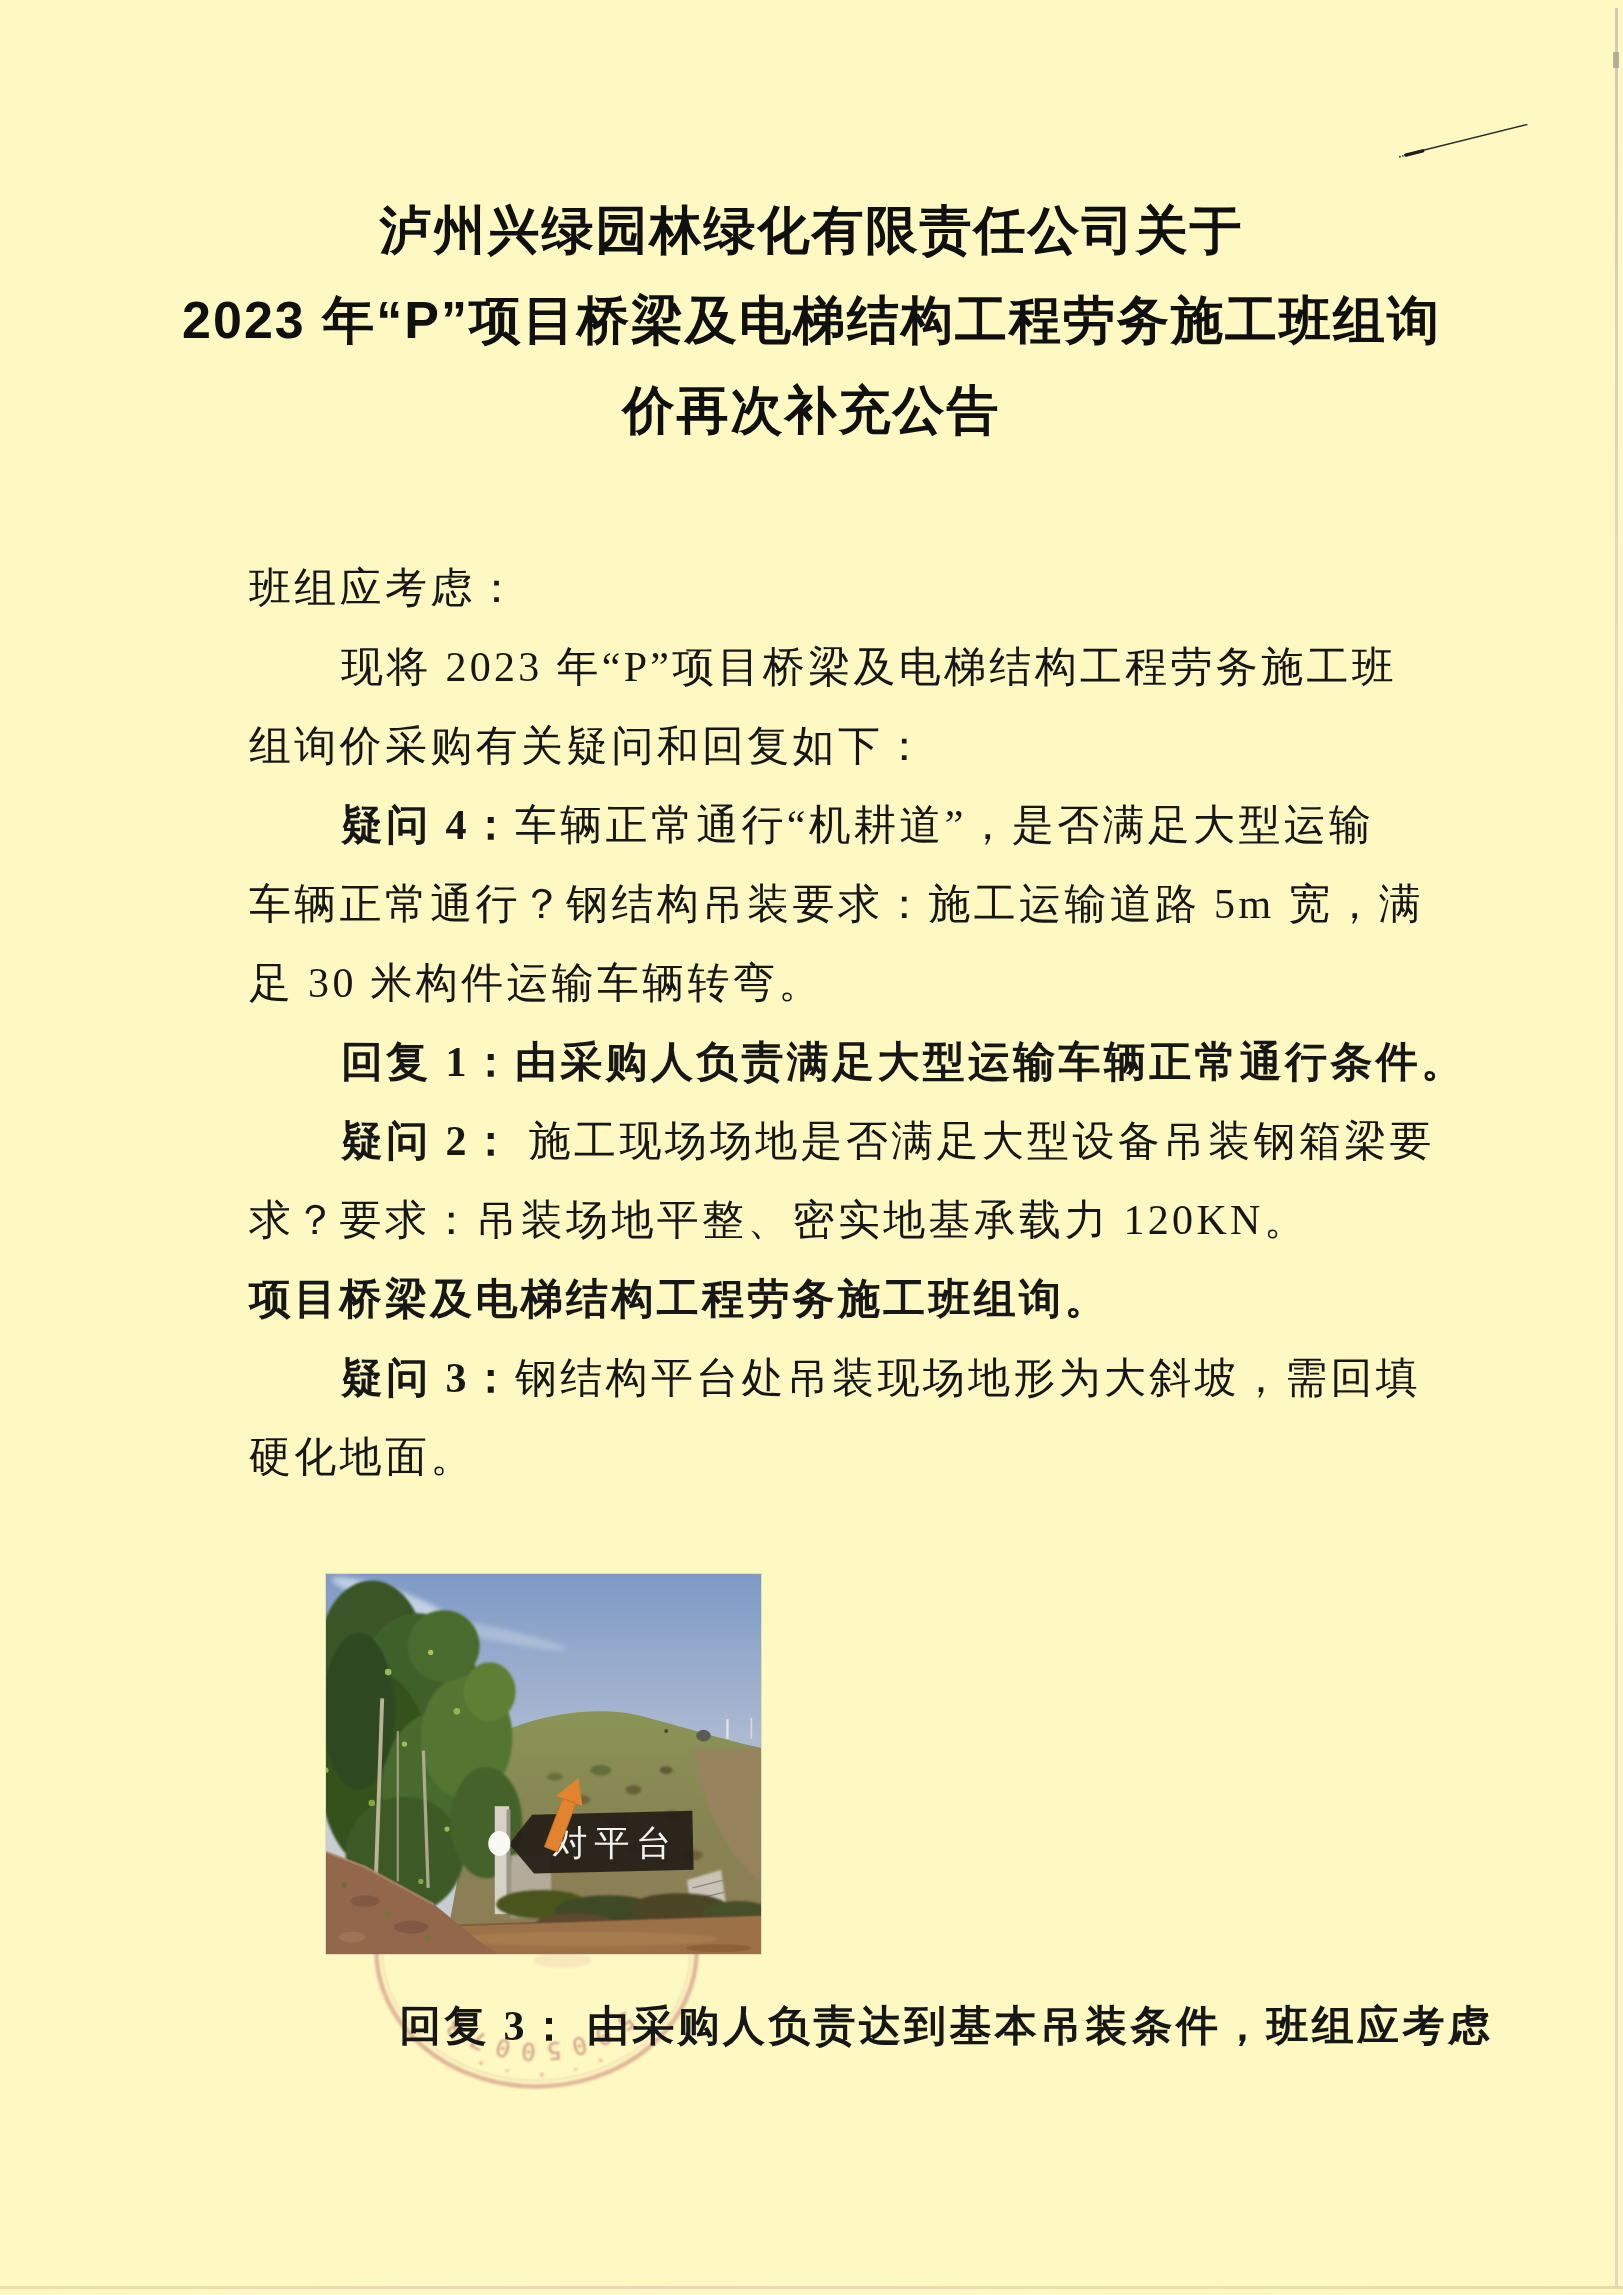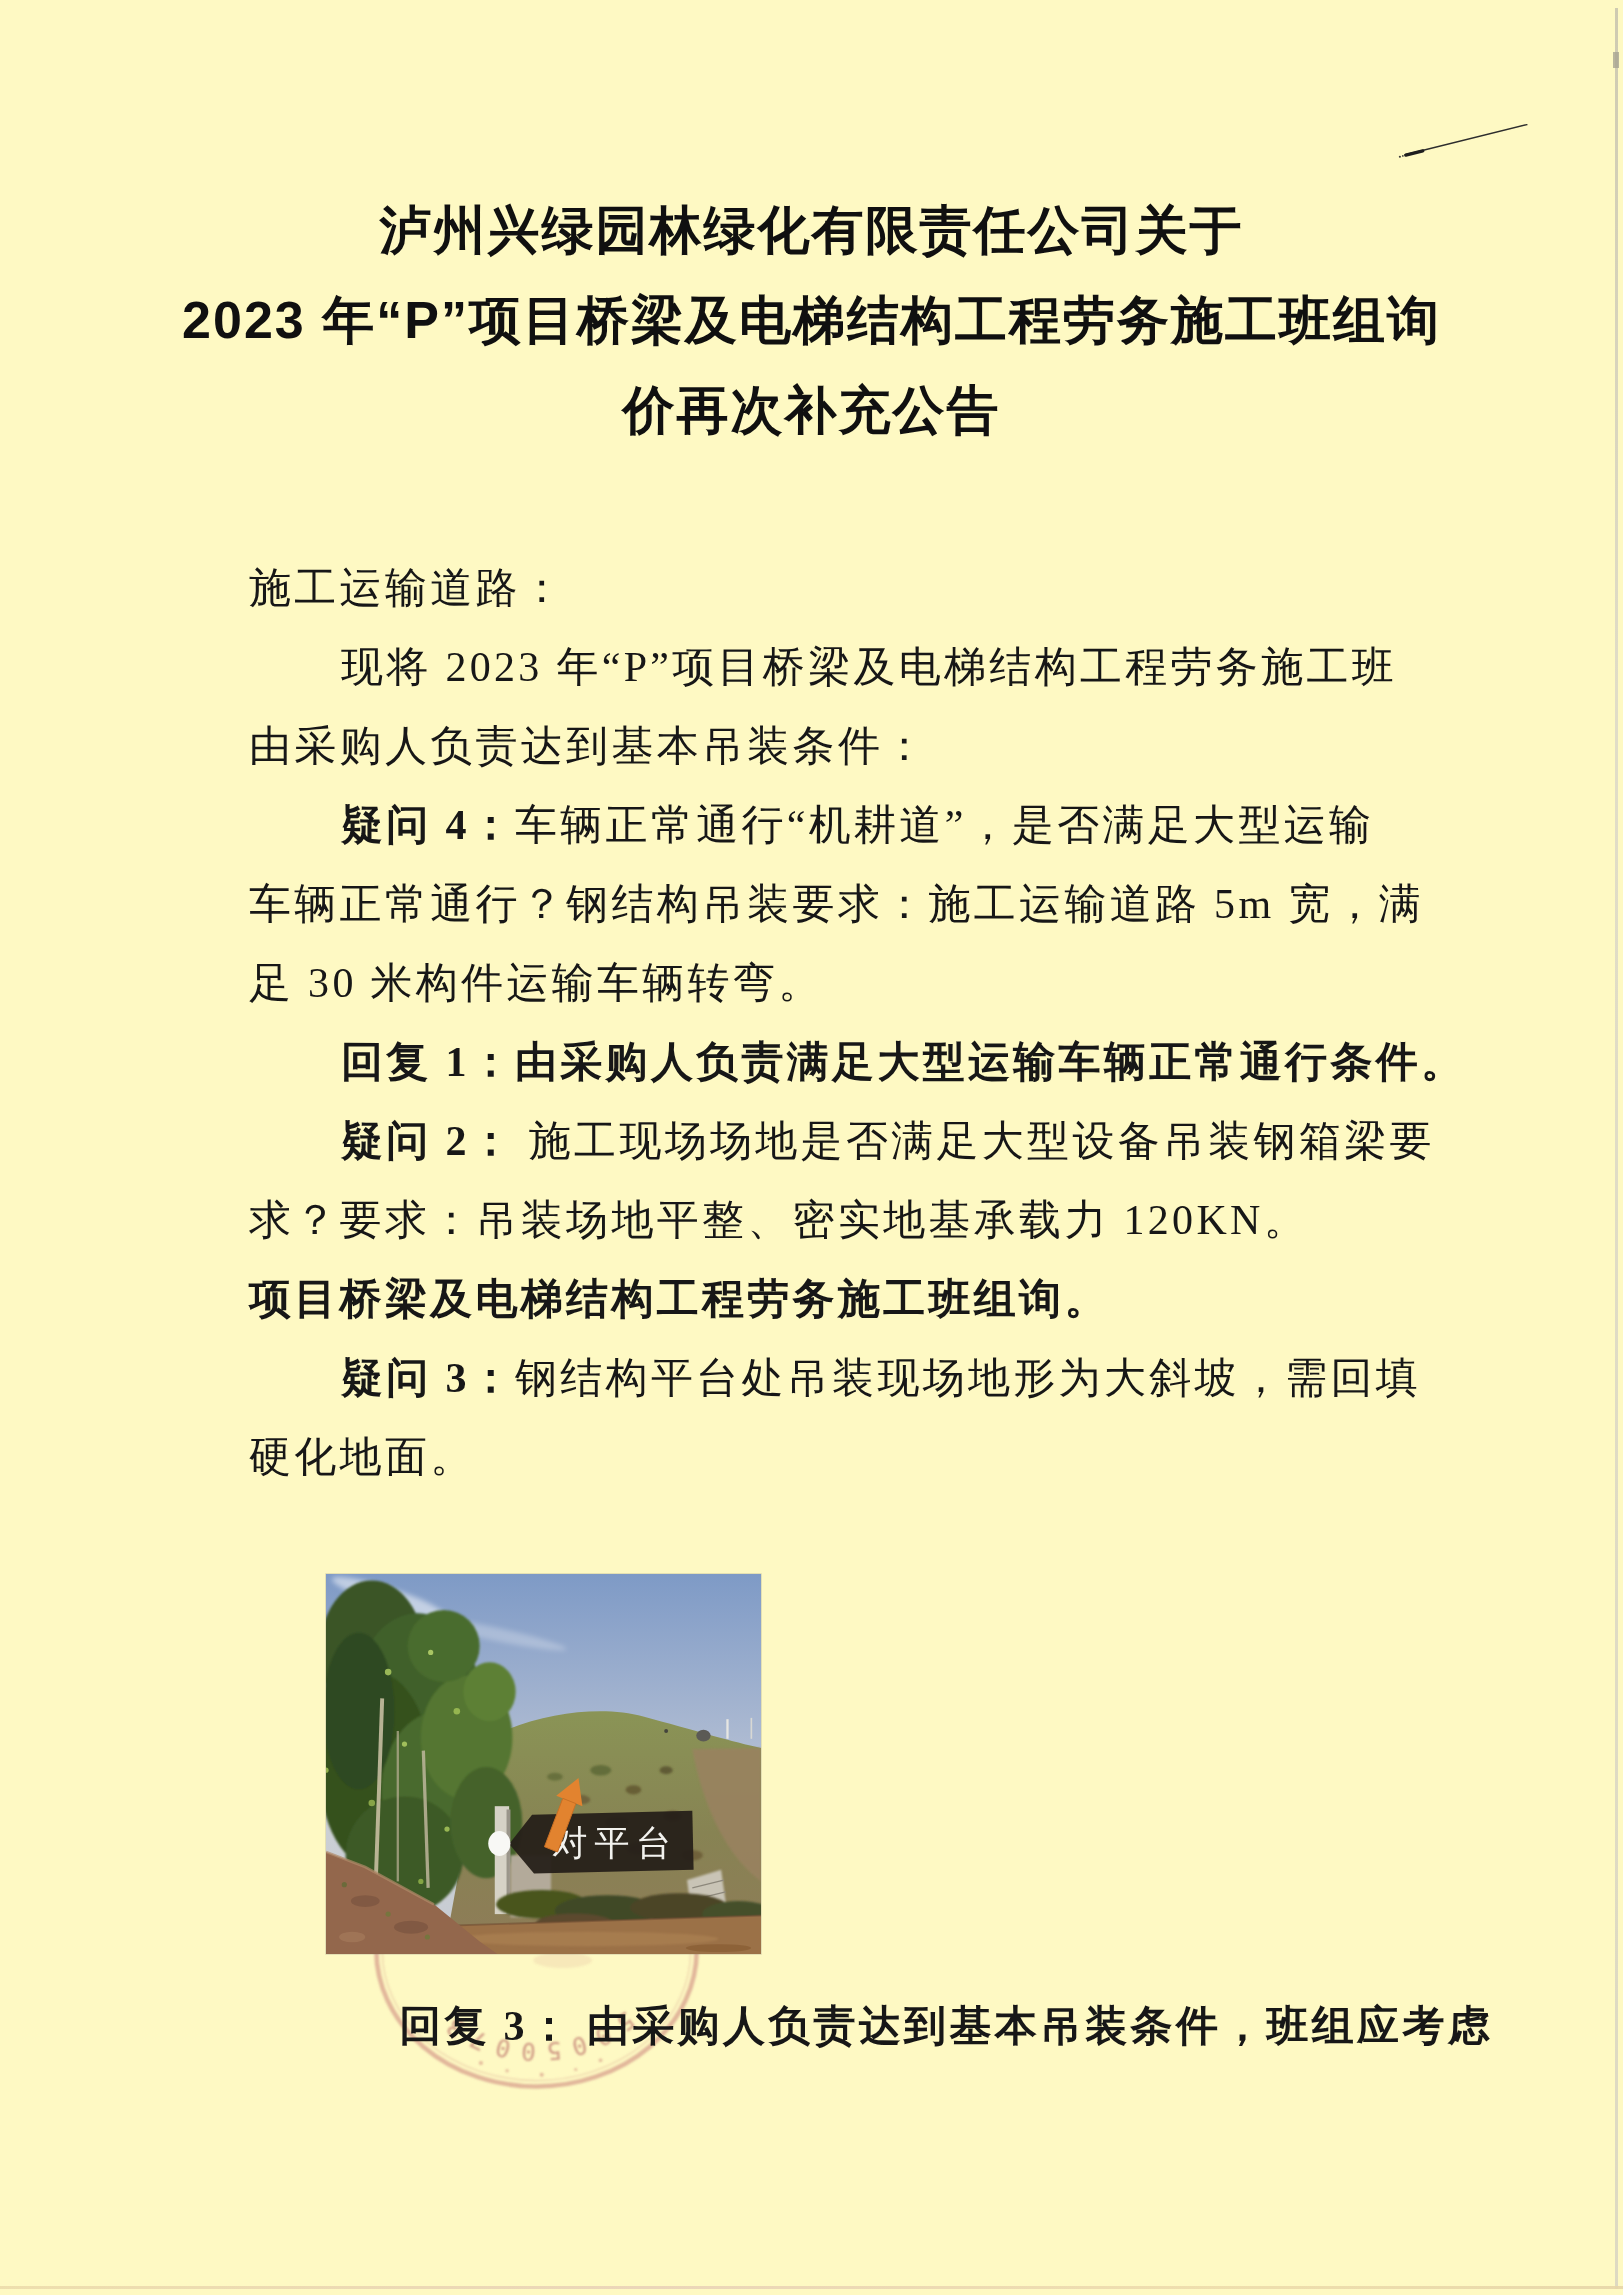--- a/index.html
+++ b/index.html
@@ -101,27 +101,27 @@
   </svg>
 
   <div class="doc-title">
     <div>泸州兴绿园林绿化有限责任公司关于</div>
     <div>2023 年“P”项目桥梁及电梯结构工程劳务施工班组询</div>
     <div>价再次补充公告</div>
   </div>
 
   <div class="doc-body">
       <div class="line">
-      <span class="pre"></span><span class="txt">施工运输道路：</span>
+      <span class="pre"></span><span class="txt">班组应考虑：</span>
     </div>
       <div class="line indent">
       <span class="pre"></span><span class="txt">现将 2023 年“P”项目桥梁及电梯结构工程劳务施工班</span>
     </div>
       <div class="line">
-      <span class="pre"></span><span class="txt">由采购人负责达到基本吊装条件：</span>
+      <span class="pre"></span><span class="txt">组询价采购有关疑问和回复如下：</span>
     </div>
       <div class="line indent">
       <span class="pre bold">疑问 4：</span><span class="txt">车辆正常通行“机耕道”，是否满足大型运输</span>
     </div>
       <div class="line">
       <span class="pre"></span><span class="txt">车辆正常通行？钢结构吊装要求：施工运输道路 5m 宽，满</span>
     </div>
       <div class="line">
       <span class="pre"></span><span class="txt">足 30 米构件运输车辆转弯。</span>
     </div>

